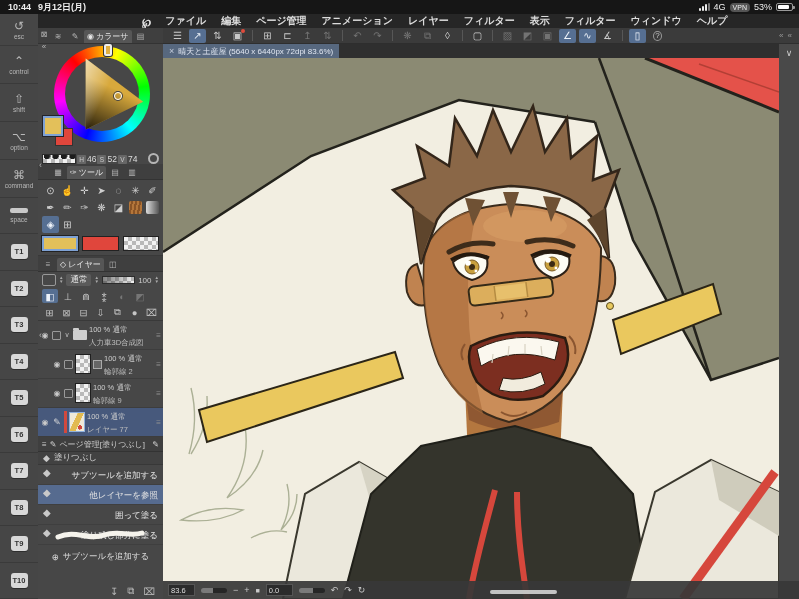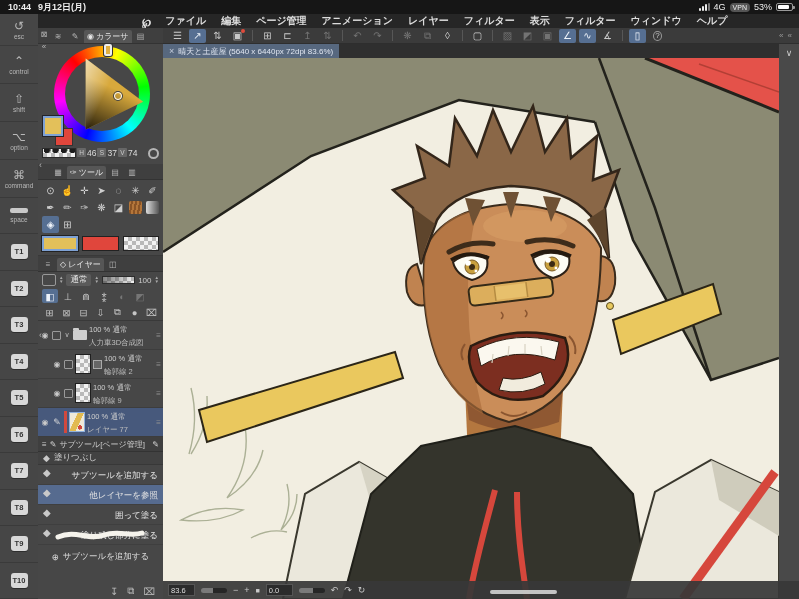--- a/index.html
+++ b/index.html
@@ -44,21 +44,21 @@
   
   .wheelwrap{position:relative;height:104px;flex:none;}
   .wheel{position:absolute;left:16px;top:2px;width:96px;height:96px;border-radius:50%;background:conic-gradient(from 320deg,#f00,#ff0,#0f0,#0ff,#00f,#f0f,#f00);}
   .wheel:after{content:"";position:absolute;inset:11px;background:#474747;border-radius:50%;}
   .svtri{position:absolute;left:16px;top:2px;width:96px;height:96px;clip-path:polygon(33% 13%,33% 87%,93% 58%);background:linear-gradient(115deg,#fff 10%,rgba(255,255,255,0) 52%),linear-gradient(25deg,rgba(0,0,0,.95) 14%,rgba(0,0,0,0) 58%),#d8a93c;z-index:1;}
   .svdot{position:absolute;left:76px;top:48px;width:8px;height:8px;border:1.5px solid #fff;border-radius:50%;box-shadow:0 0 0 1px #444;z-index:2;}
   .huedot{position:absolute;left:66px;top:0px;width:8px;height:12px;background:#e0b043;border:2px solid #eee;border-radius:2px;box-shadow:0 0 0 1px #333;z-index:2;}
   .mainc{position:absolute;left:5px;top:72px;width:20px;height:20px;background:#e3c05a;border:2px solid #7ea1d4;box-shadow:0 0 0 1px #23242a;z-index:3;}
   .subc{position:absolute;left:17px;top:84px;width:18px;height:18px;background:#e0463c;border:1px solid #333;z-index:2;}
   .checker{background-image:linear-gradient(45deg,#b9b9b9 25%,transparent 25%,transparent 75%,#b9b9b9 75%),linear-gradient(45deg,#b9b9b9 25%,#f2f2f2 25%,#f2f2f2 75%,#b9b9b9 75%);background-size:8px 8px;background-position:0 0,4px 4px;background-color:#f2f2f2;}
-  .hsvrow{height:16px;flex:none;display:flex;align-items:flex-start;gap:1px;padding:0 4px;color:#ddd;font-size:8.5px;}
+  .hsvrow{height:16px;flex:none;display:flex;align-items:flex-end;gap:1px;padding:0 4px;color:#ddd;font-size:8.5px;}
   .transtrip{width:34px;height:10px;border:1px solid #2a2a2a;position:relative;flex:none;}
   .transtrip:after{content:"";position:absolute;inset:0;background-image:radial-gradient(circle at 4px 1px,#1d1d1d 3px,transparent 3.4px);background-size:8.5px 10px;background-repeat:repeat-x;}
   .hsvlab{width:9px;height:9px;background:#666;border-radius:1px;color:#ccc;font-size:6.5px;display:flex;align-items:center;justify-content:center;flex:none;}
   .pickcirc{margin-left:auto;width:11px;height:11px;border:2px solid #b5b5b5;border-radius:50%;}
   
   .toolgrid{flex:none;display:flex;flex-wrap:wrap;padding:2px 2px 0 4px;}
   .tcell{width:17px;height:17px;display:flex;align-items:center;justify-content:center;color:#cfcfcf;font-size:10px;border-radius:2px;}
   .tcell.on{background:#566f92;color:#eef3fa;}
   .tile-orange{width:13px;height:13px;border-radius:2px;background:repeating-linear-gradient(100deg,#b4763a 0 2px,#8a5426 2px 4px);} 
   .tile-grad{width:13px;height:13px;border-radius:2px;background:linear-gradient(to right,#ddd,#555);}
@@ -256,21 +256,21 @@
       <div class="svdot"></div>
       <div class="huedot"></div>
       <div class="subc"></div>
       <div class="mainc"></div>
     </div>
     <div class="hsvrow">
       <span class="transtrip checker"></span>
       <span class="hsvlab">H</span>
       <span>46</span>
       <span class="hsvlab">S</span>
-      <span>37</span>
+      <span>52</span>
       <span class="hsvlab">V</span>
       <span>74</span>
       <span class="pickcirc"></span>
     </div>
 
     <div class="ptabs">
       <span class="ptab" style="margin-left:10px">
           <span class="ticon">▦</span>
         </span>
       <span class="ptab on">
@@ -434,21 +434,21 @@
           <span class="l2">レイヤー 77</span>
         </span>
         <span class="lhandle">≡</span>
       </div>
     </div>
 
     <div class="stpanel">
       <div class="sthead">
         <span>≡</span>
         <span>✎</span>
-        <span>サブツール[ページ管理]</span>
+        <span>ページ管理[塗りつぶし]</span>
         <span style="margin-left:auto">✎</span>
       </div>
       <div class="stgroup">
         <span class="bucketg">◆</span>
         <span>塗りつぶし</span>
       </div>
       <div class="strow">
         <span class="bucketg">◆</span>
         <span>サブツールを追加する</span>
       </div>

